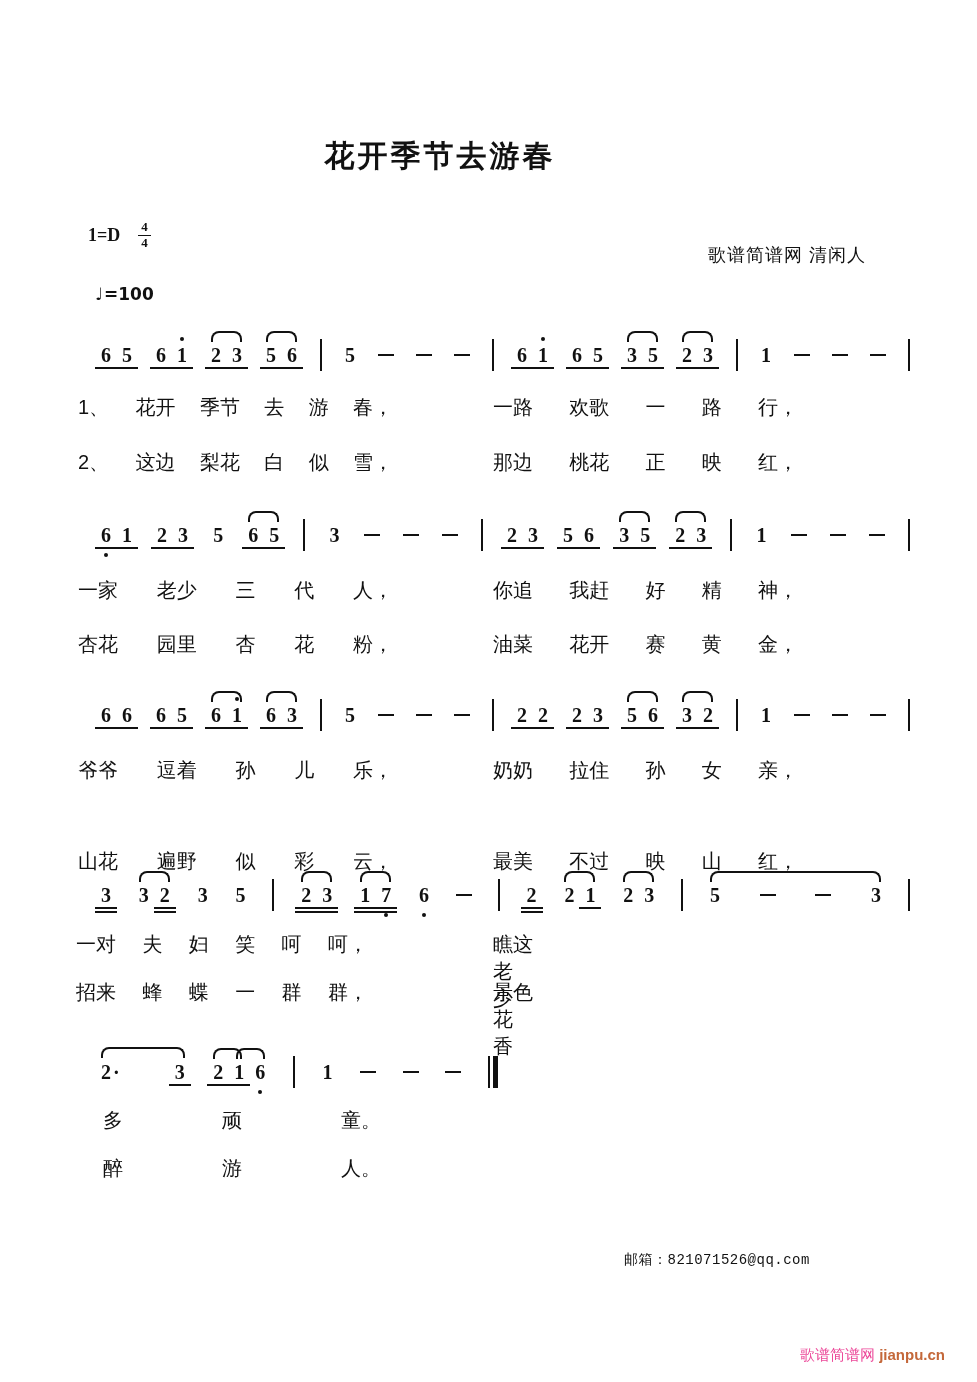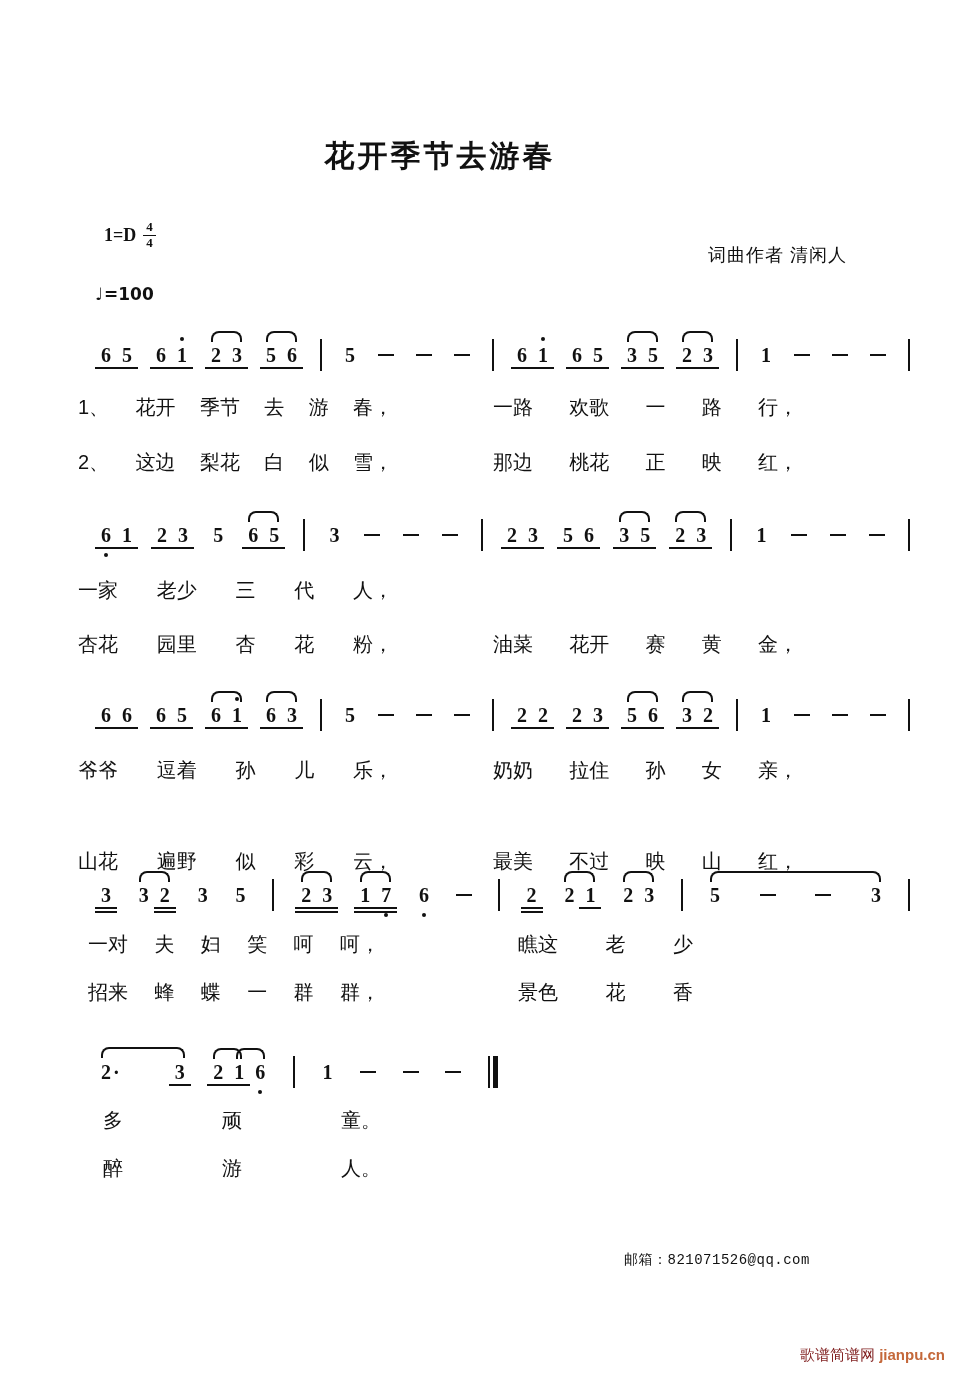--- a/index.html
+++ b/index.html
@@ -1,21 +1,21 @@
 <!DOCTYPE html>
 <html><head>
 <meta charset="utf-8">
 <style>
   html,body{margin:0;padding:0;background:#fff;}
   .page{position:relative;width:977px;height:1382px;background:#ffffff;overflow:hidden;
         font-family:"Liberation Sans",sans-serif;color:#111;}
   h1.title{position:absolute;top:136px;left:0;width:880px;margin:0;text-align:center;
         font-size:30px;font-weight:bold;letter-spacing:3px;}
-  .keysig{position:absolute;top:220px;left:104px;font-size:18px;font-weight:bold;
-        display:flex;align-items:center;gap:5px;font-family:"Liberation Serif",serif;}
+  .keysig{position:absolute;top:220px;left:88px;font-size:18px;font-weight:bold;
+        display:flex;align-items:center;gap:16px;font-family:"Liberation Serif",serif;}
   .frac{display:inline-flex;flex-direction:column;margin-left:2px;}
   .frac b{display:block;font-size:13px;line-height:1.15;text-align:center;padding:0 3px;}
   .frac b.num{border-bottom:1.5px solid #111;}
   .author{position:absolute;top:243px;left:708px;font-size:18px;letter-spacing:1px;}
   .tempo{position:absolute;top:284px;left:95px;font-size:17px;font-weight:bold;
         font-family:"DejaVu Sans",sans-serif;display:flex;align-items:center;gap:1px;}
   
   .music-line{position:absolute;left:100px;width:810px;height:44px;display:flex;
         justify-content:space-between;align-items:center;}
   .music-line.short{width:398px;}
@@ -51,22 +51,22 @@
   #lyrics .lyric-row:nth-of-type(5){top:757px;font-family:Liberation Mono, monospace;}
   #lyrics .lyric-row:nth-of-type(6){top:811px;margin-top:37px;}
   #lyrics .lyric-row:nth-of-type(7){top:931px;}
   #lyrics .lyric-row:nth-of-type(8){top:979px;}
   #lyrics .lyric-row:nth-of-type(9){top:1107px;}
   #lyrics .lyric-row:nth-of-type(10){top:1155px;}
   .phrase{position:absolute;top:0;display:flex;justify-content:space-between;white-space:nowrap;}
   .phrase .syl{display:inline-block;}
   .std .phrase.pl{left:78px;width:315px;}
   .std .phrase.pr{left:493px;width:305px;}
-  .wide .phrase.pl{left:88px;width:292px;font-family:Liberation Mono, monospace;}
-  .wide .phrase.pr{left:518px;width:175px;}
+  .wide .phrase.pl{left:76px;width:292px;font-family:Liberation Mono, monospace;}
+  .wide .phrase.pr{left:493px;width:175px;flex-direction:column;}
   .solo .phrase.pl{left:103px;width:278px;}
   .prefix{margin-right:2px;}
   
   .email{position:absolute;top:1251px;left:624px;font-size:14px;letter-spacing:0.5px;
         font-family:"Liberation Mono",monospace;}
   .watermark{position:absolute;top:1346px;left:800px;font-size:15px;color:#9a9a9a;}
   .wm-url{font-weight:bold;}
 </style>
 </head>
 <body>
@@ -76,21 +76,21 @@
   <h1 class="title">花开季节去游春</h1>
 
   <div class="keysig">
     <span>1=D</span>
     <span class="frac">
       <b class="num">4</b>
       <b class="den">4</b>
     </span>
   </div>
 
-  <div class="author">词曲作者 清闲人</div>
+  <div class="author">歌谱简谱网 清闲人</div>
 
   <div class="tempo">
     <span>♩</span>
     <span>=100</span>
   </div>
 
   <div id="score">
     <div class="music-line">
         <span class="grp">
           <span class="note">6<i class="ul l1"></i></span>
@@ -368,20 +368,27 @@
         </div>
       </div>
       <div class="lyric-row std">
         <div class="phrase pl">
           <span class="syl">一家</span>
           <span class="syl">老少</span>
           <span class="syl">三</span>
           <span class="syl">代</span>
           <span class="syl">人，</span>
         </div>
+        <div class="phrase pr">
+          <span class="syl">你追</span>
+          <span class="syl">我赶</span>
+          <span class="syl">好</span>
+          <span class="syl">精</span>
+          <span class="syl">神，</span>
+        </div>
       </div>
       <div class="lyric-row std">
         <div class="phrase pl">
           <span class="syl">杏花</span>
           <span class="syl">园里</span>
           <span class="syl">杏</span>
           <span class="syl">花</span>
           <span class="syl">粉，</span>
         </div>
         <div class="phrase pr">
@@ -468,17 +475,17 @@
           <span class="syl">人。</span>
         </div>
       </div>
     </div>
 
   <div class="email">
     <span>邮箱：</span><span>821071526@qq.com</span>
   </div>
 
   <div class="watermark">
-    <span class="wm-name" style="color: #7f1d1d;">歌谱简谱网</span>
+    <span class="wm-name" style="color: #ec4899;">歌谱简谱网</span>
     <span class="wm-url" style="color: rgb(196, 104, 58);">jianpu.cn</span>
   </div>
 
 </div>
 
 </body></html>

